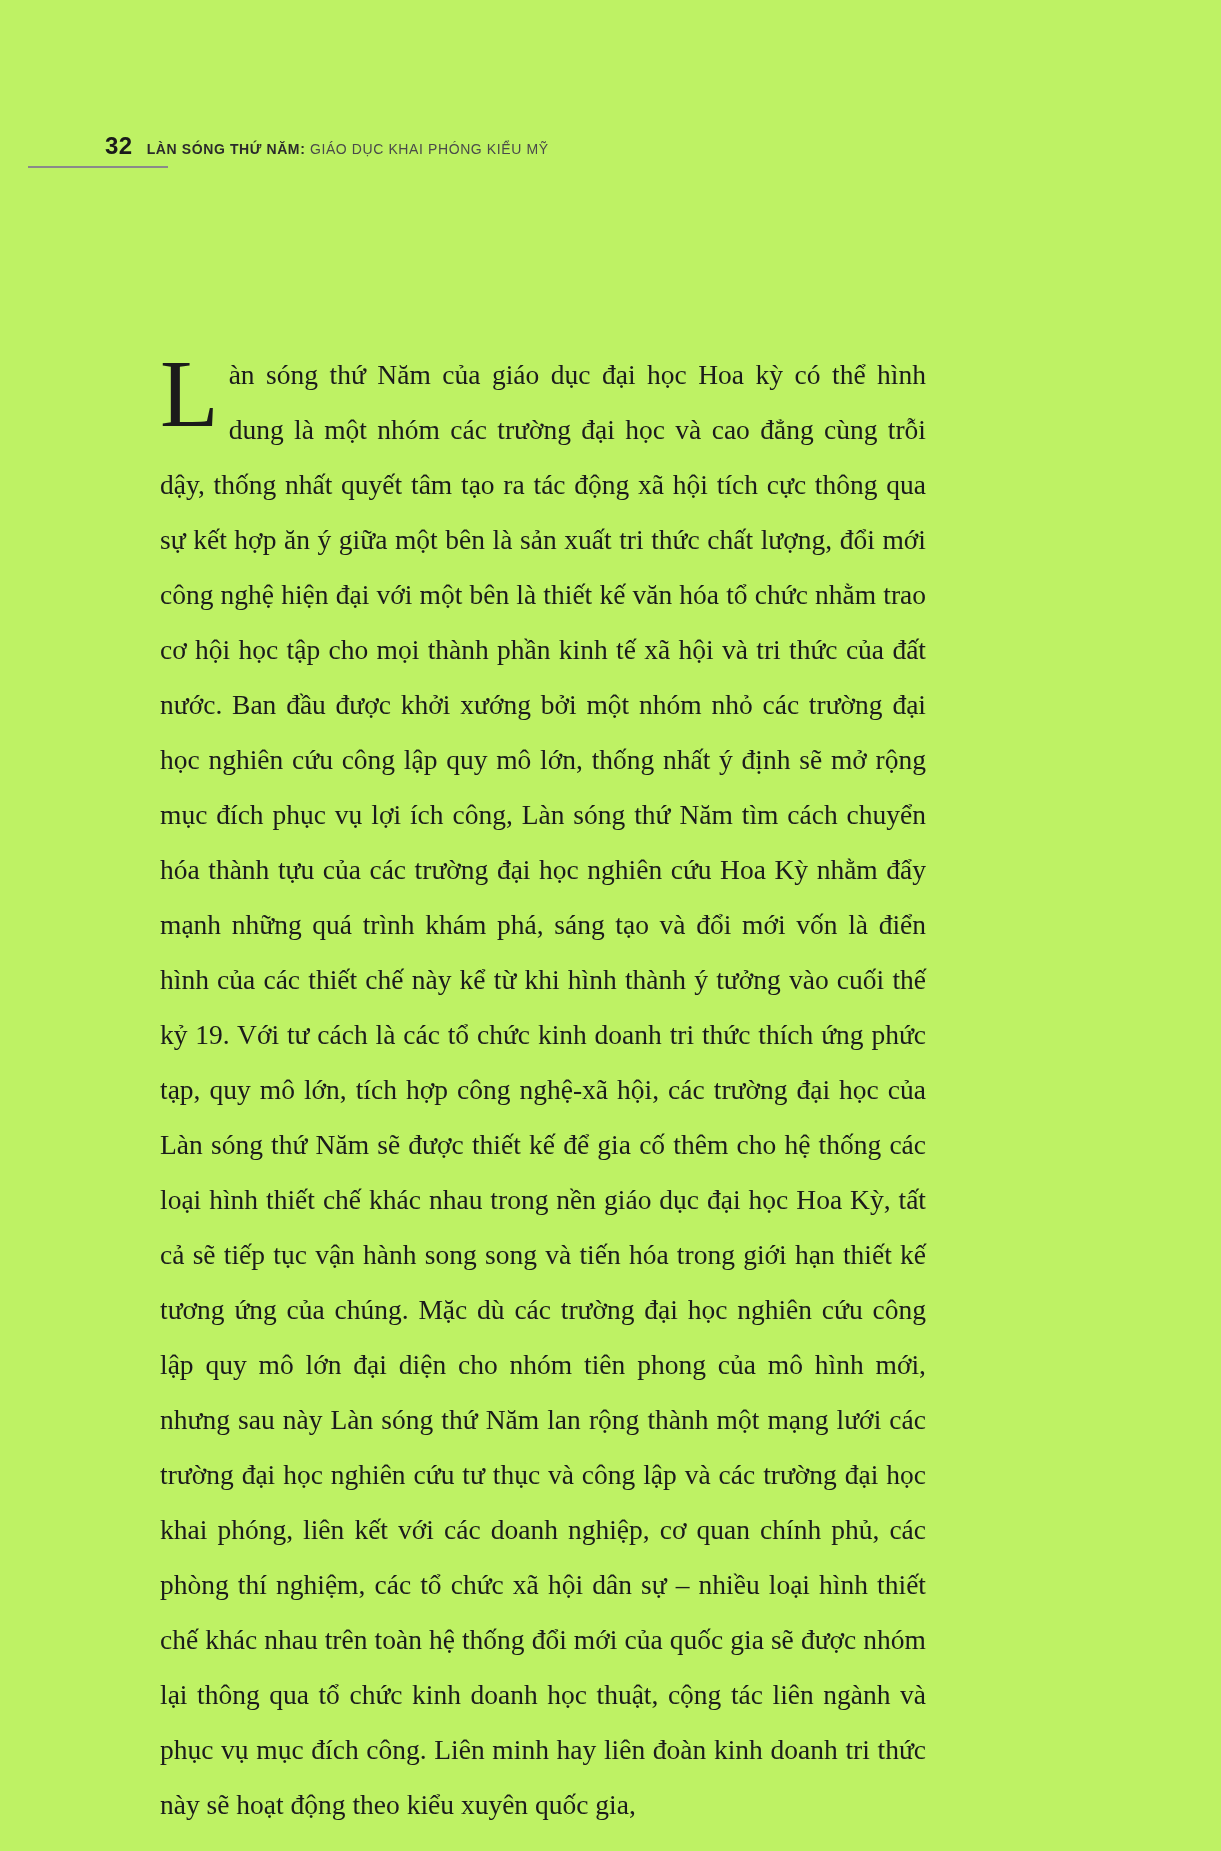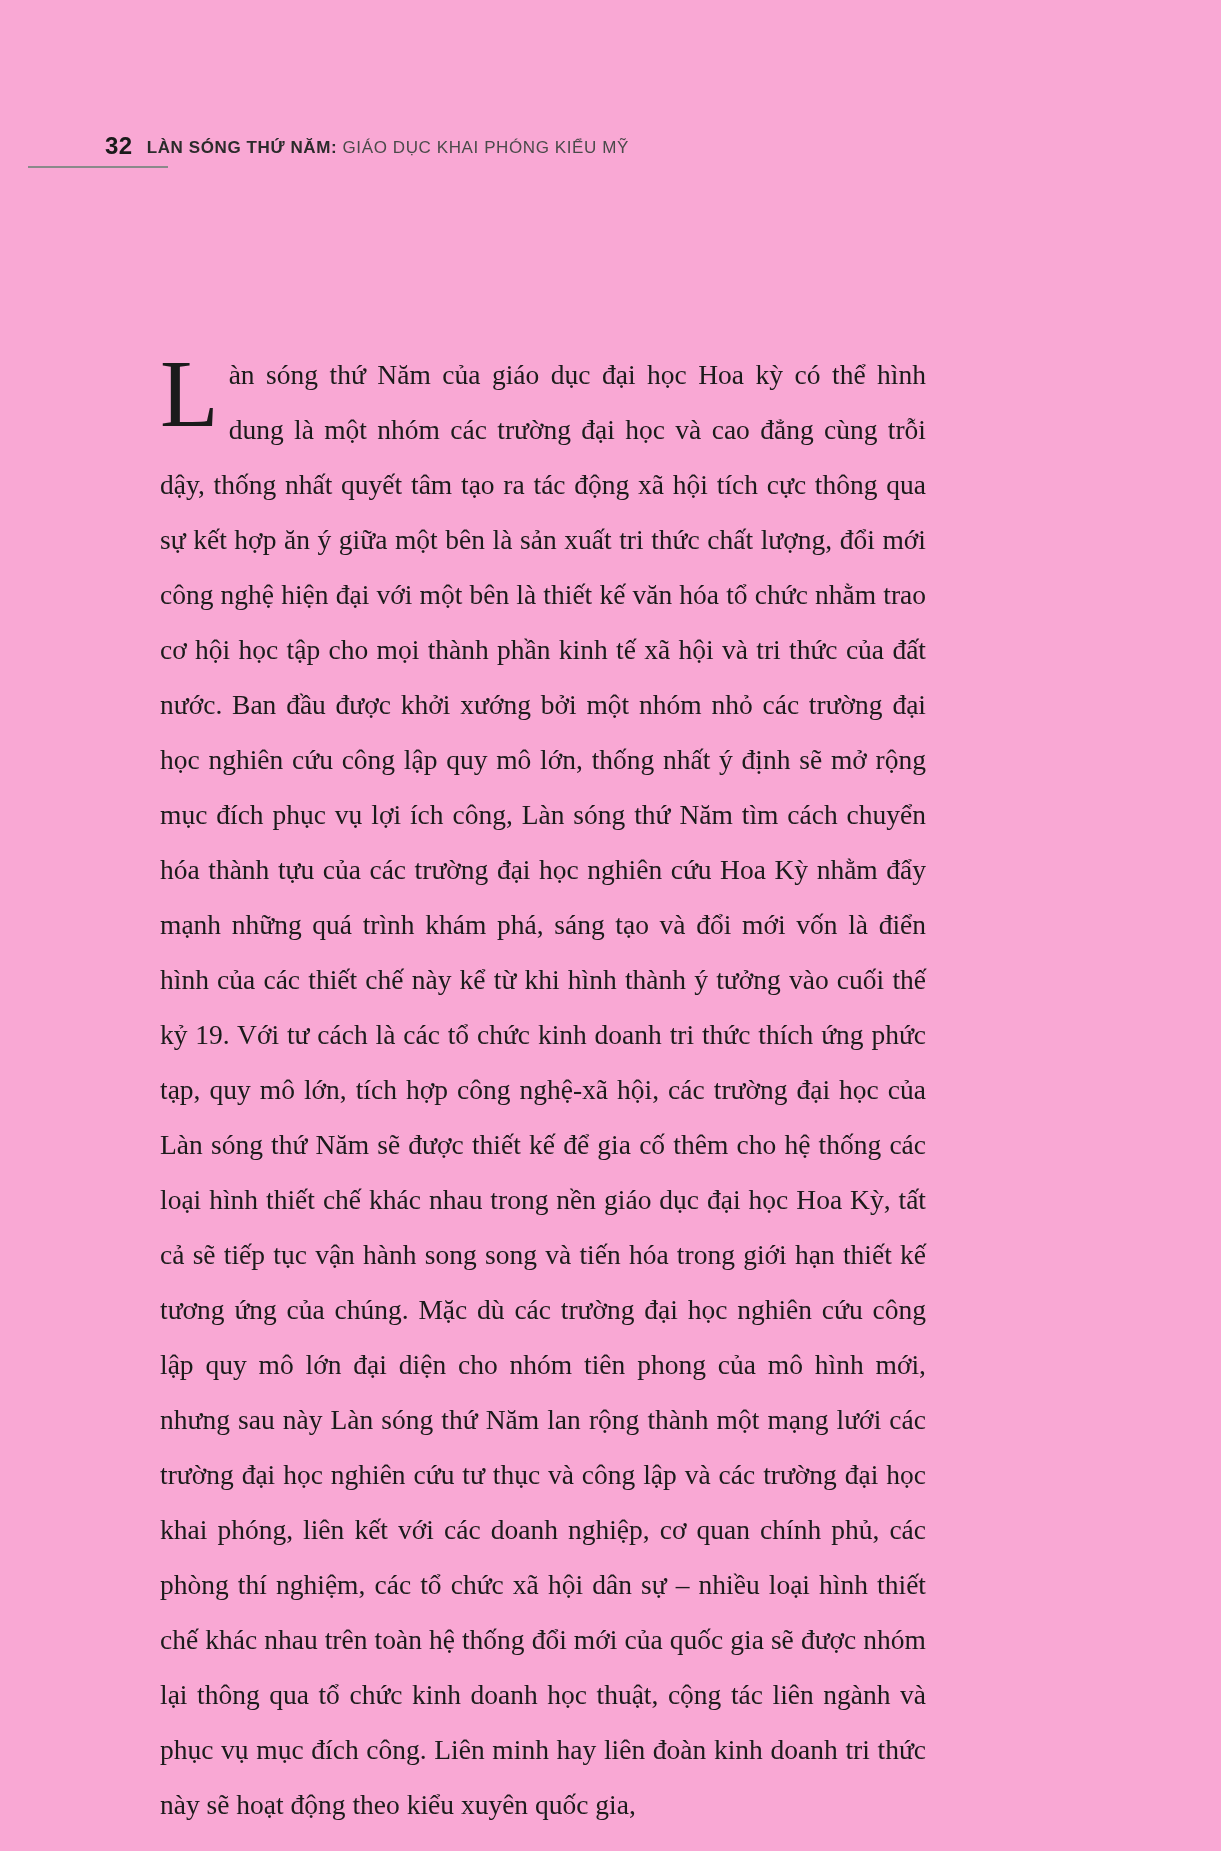--- a/index.html
+++ b/index.html
@@ -12,21 +12,21 @@
     height: 1851px;
     font-family: "Liberation Serif", serif;
     color: #1a1a1a;
     position: relative;
     overflow: hidden;
   }
 
   .page {
     position: absolute;
     inset: 0;
-    background: #f9a8d4;
+    background: #bef264;
   }
 
   
   .running-header {
     position: absolute;
     top: 128px;
     left: 105px;
     right: 105px;
     height: 30px;
     display: flex;
@@ -36,21 +36,21 @@
     font-family: "Liberation Sans", sans-serif;
     font-weight: bold;
     font-size: 24px;
     letter-spacing: 0.5px;
     color: #1a1a1a;
     line-height: 1;
     margin-right: 14px;
   }
   .header-title {
     font-family: "Liberation Sans", sans-serif;
-    font-size: 17px;
+    font-size: 14px;
     letter-spacing: 0.6px;
     color: #4a4a4a;
     line-height: 1;
     padding-bottom: 2px;
     white-space: nowrap;
   }
   .header-title .bookname {
     font-weight: bold;
     color: #2b2b2b;
   }

